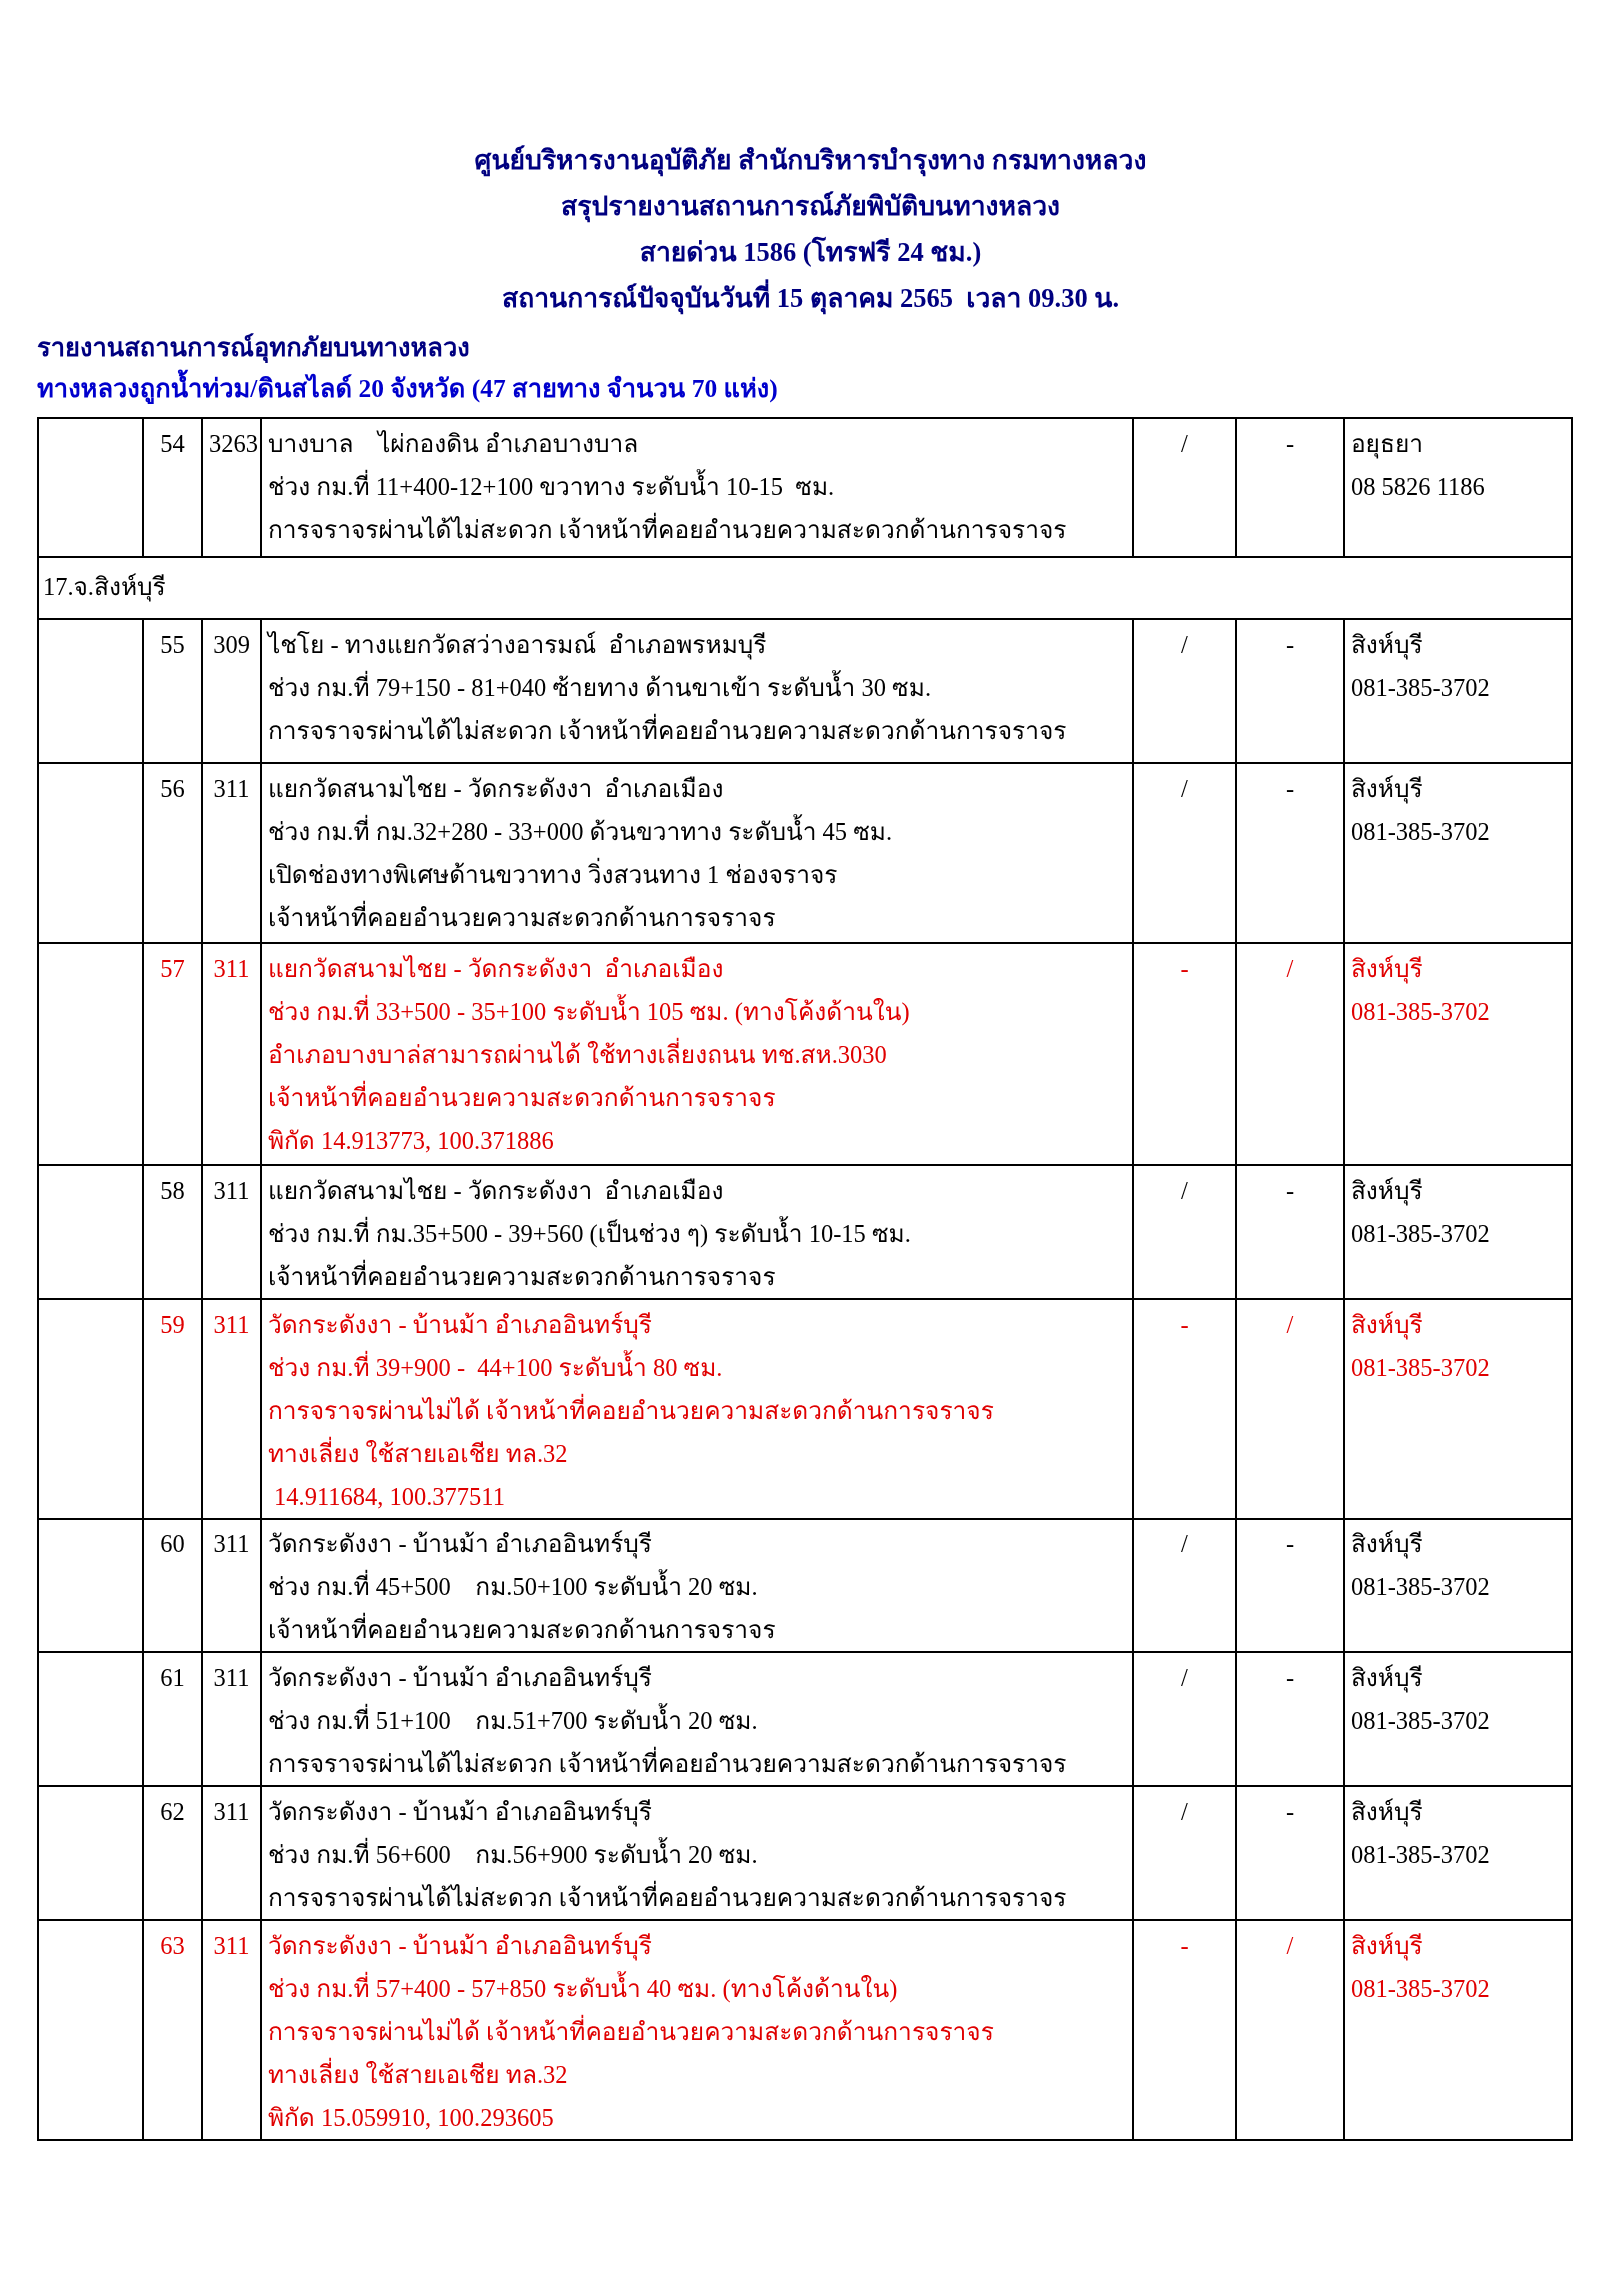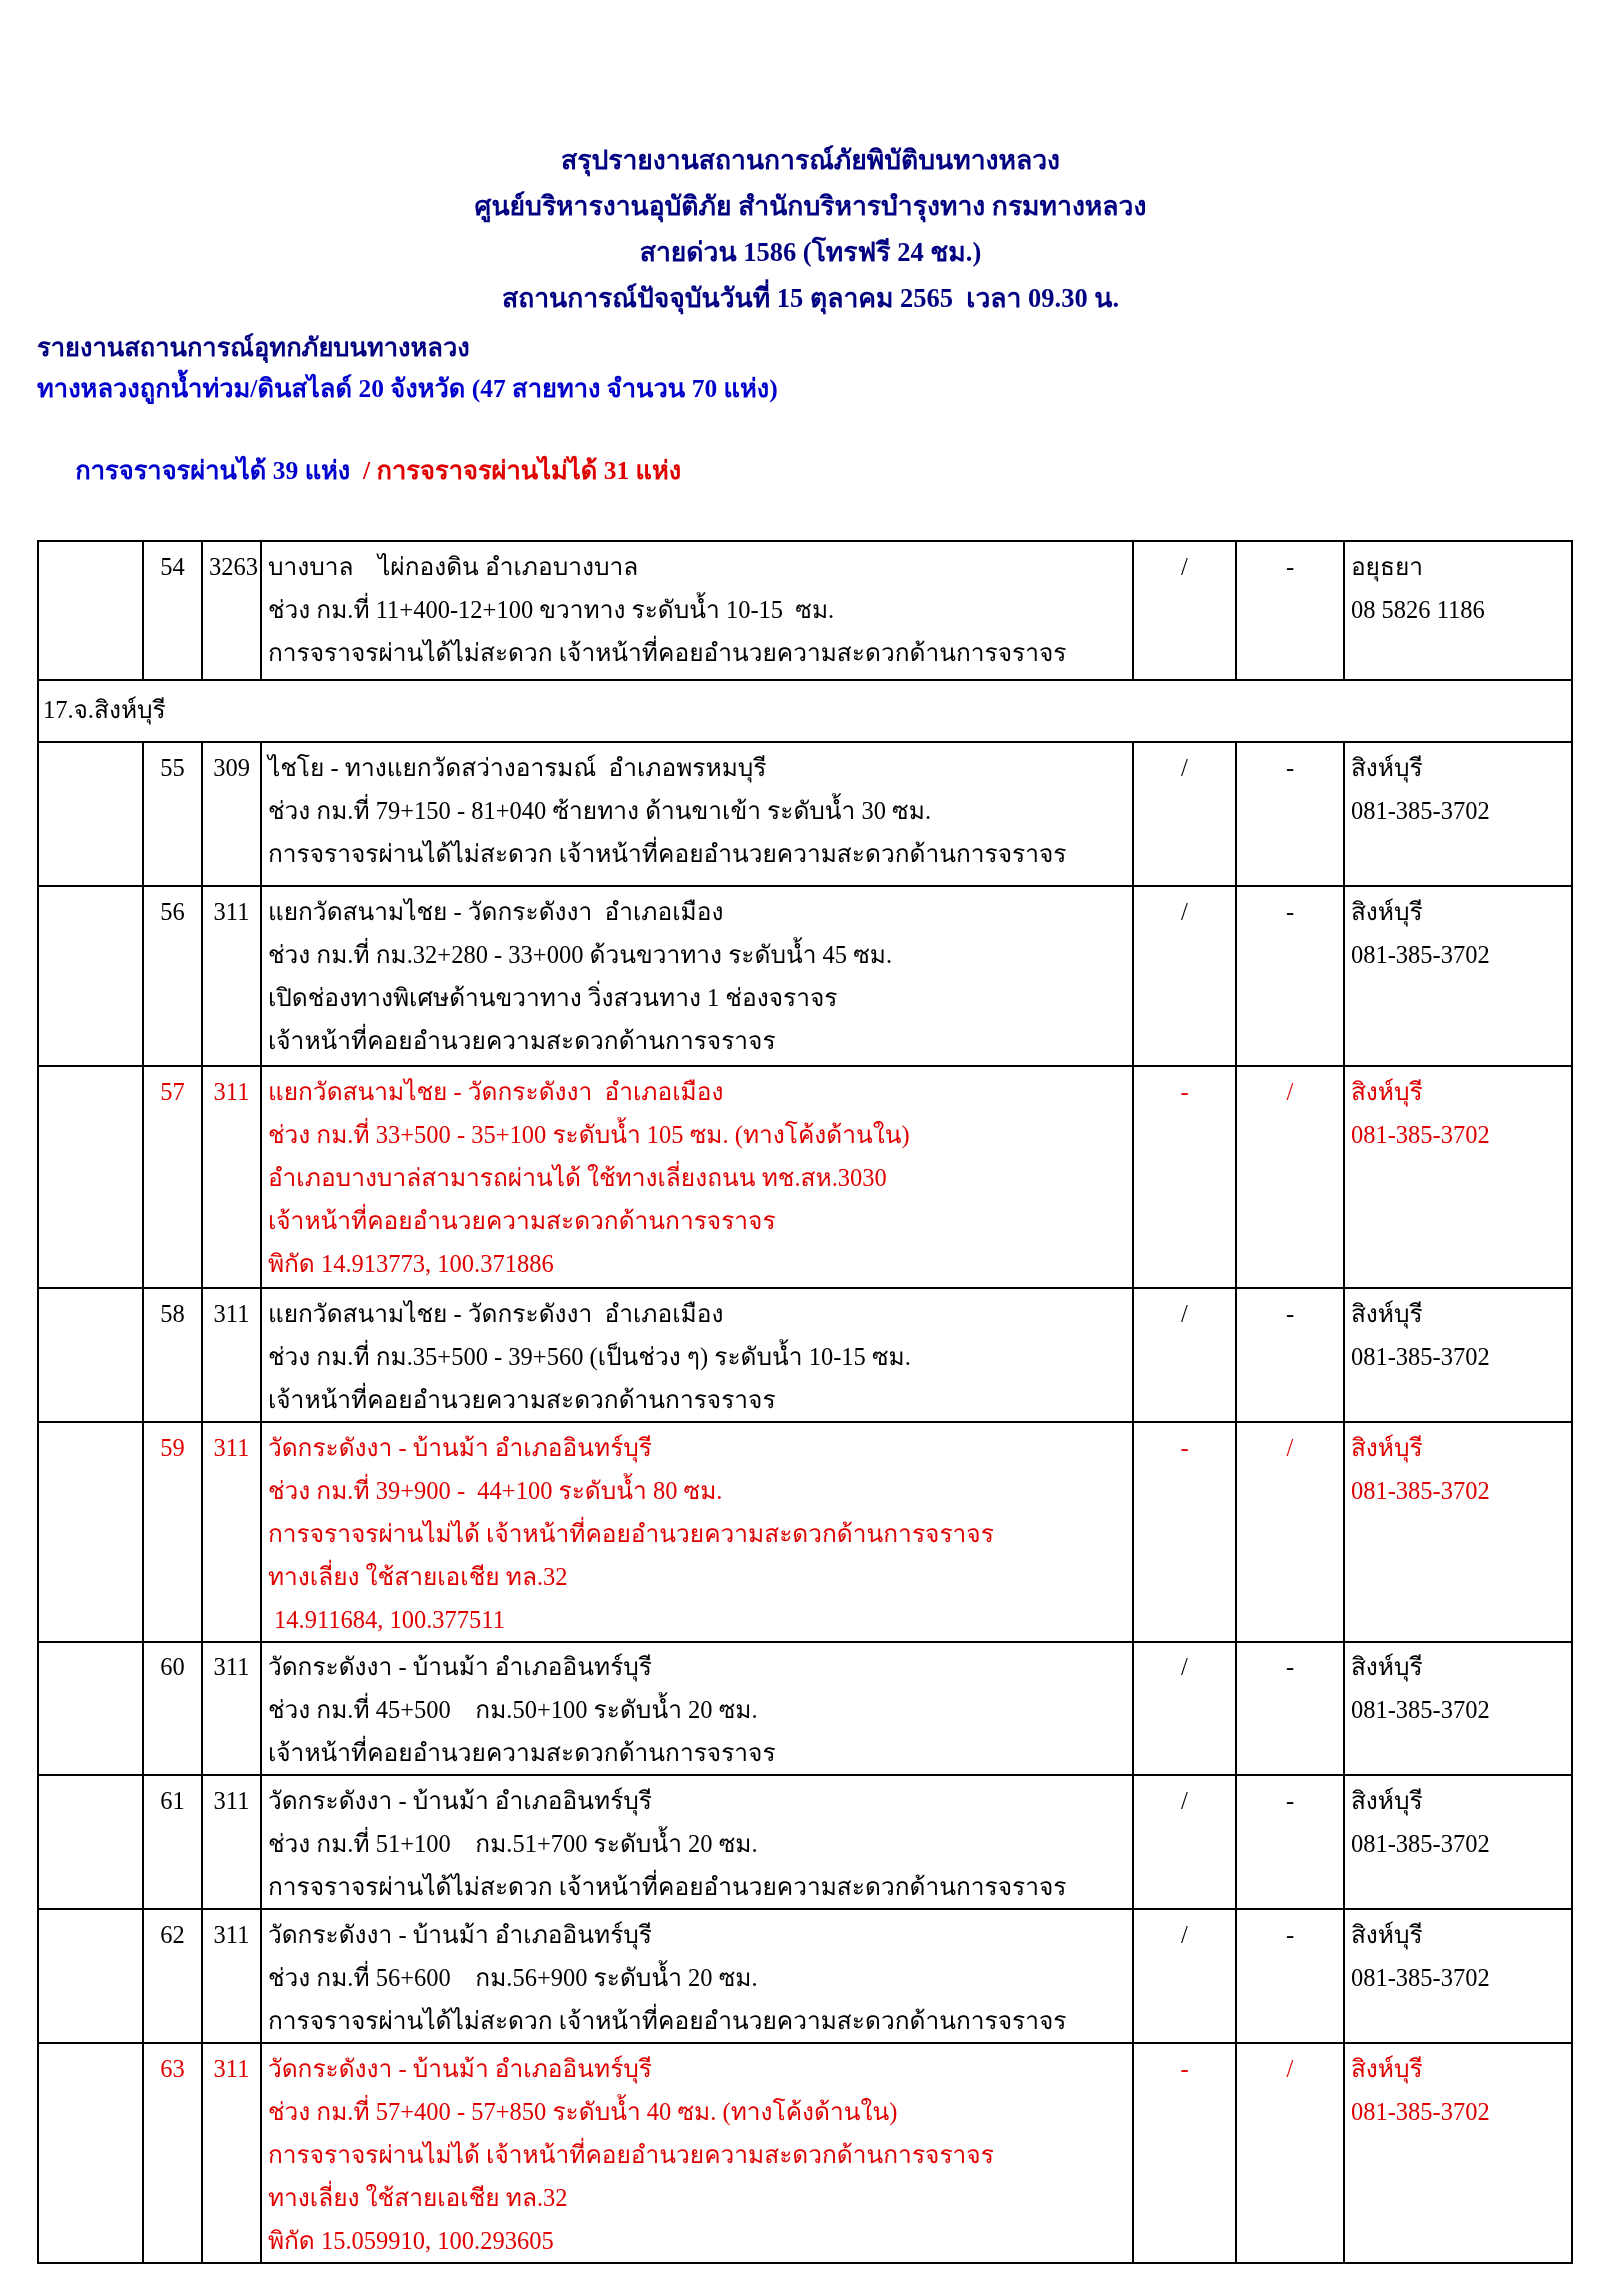--- a/index.html
+++ b/index.html
@@ -70,32 +70,29 @@
   }
   tr.section-row .dline { line-height: 51px; }
   tr.closed { color: #e00000; }
 </style>
 </head>
 <body>
 
 <div class="page">
 
   <div class="header-block">
+    <div class="header-line">ศูนย์บริหารงานอุบัติภัย สำนักบริหารบำรุงทาง กรมทางหลวง</div>
     <div class="header-line">สรุปรายงานสถานการณ์ภัยพิบัติบนทางหลวง</div>
-    <div class="header-line">ศูนย์บริหารงานอุบัติภัย สำนักบริหารบำรุงทาง กรมทางหลวง</div>
     <div class="header-line">สายด่วน 1586 (โทรฟรี 24 ชม.)</div>
     <div class="header-line">สถานการณ์ปัจจุบันวันที่ 15 ตุลาคม 2565  เวลา 09.30 น.</div>
   </div>
 
   <div class="intro">
     <div class="intro-line navy">รายงานสถานการณ์อุทกภัยบนทางหลวง</div>
     <div class="intro-line blue">ทางหลวงถูกน้ำท่วม/ดินสไลด์ 20 จังหวัด (47 สายทาง จำนวน 70 แห่ง)</div>
-    <div class="intro-line">
-      <span class="blue">การจราจรผ่านได้ 39 แห่ง </span><span class="red"> / </span><span class="red">การจราจรผ่านไม่ได้ 31 แห่ง</span>
-    </div>
   </div>
 
   <table class="report">
     <colgroup>
       <col style="width:105px">
         <col style="width:59px">
         <col style="width:59px">
       <col style="width:872px">
         <col style="width:103px">
         <col style="width:108px">

